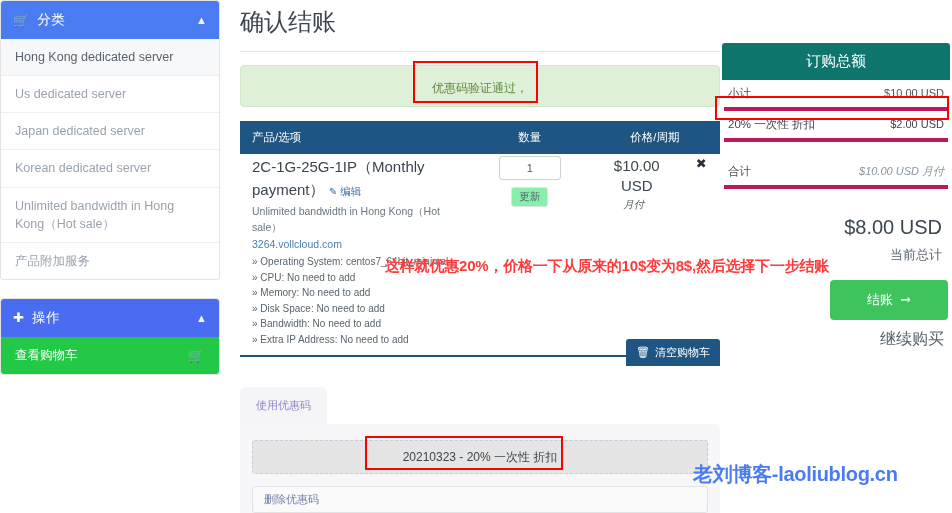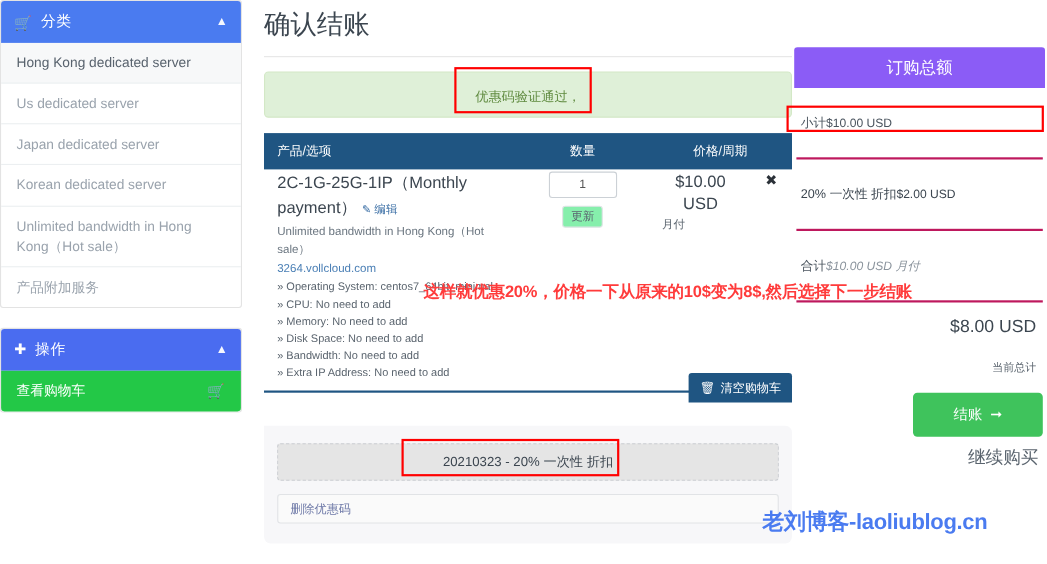--- a/index.html
+++ b/index.html
@@ -80,21 +80,21 @@
     width: 62px; height: 24px; border: 1px solid #ccd1d6; border-radius: 3px;
     text-align: center; font-size: 11px; color: #555; background: #fff;
     font-family: "Liberation Sans", sans-serif;
   }
   .update-btn {
     margin-top: 7px; display: inline-block; font-size: 10.5px; color: #5b6670;
     background: #86efac; border: 1px solid #e0e3e6; border-radius: 3px;
     padding: 2px 7px; cursor: pointer;
   }
   .price-cell { text-align: center; font-size: 15px; color: #3c4650; line-height: 1.35; }
-  .price-cycle { font-size: 10.5px; color: #5a646e; display: block; text-align: left; padding-right: 6px; }
+  .price-cycle { font-size: 10.5px; color: #5a646e; display: block; text-align: center; padding-right: 6px; font-style: italic; }
   .remove-x { font-size: 13px; color: #2b3138; padding-top: 2px; cursor: pointer; }
 
   .main-rule { height: 2px; background: #1f5582; margin-top: 6px; }
 
   
   .clear-row { position: relative; height: 0; }
   .clear-cart {
     position: absolute; right: 0; top: -18px;
     background: #1f5582; color: #fff; font-size: 11px;
     padding: 6px 10px; border-radius: 3px 3px 0 0; cursor: pointer;
@@ -117,38 +117,38 @@
   }
   .remove-coupon {
     display: block; margin: 12px auto 0 auto; font-size: 11px; color: #6f7aa8;
     background: #fafafa; border: 1px solid #e1e3e6; border-radius: 3px;
     padding: 5px 11px; cursor: pointer;
   }
 
   
   .summary { position: absolute; left: 722px; top: 43px; width: 228px; }
   .sum-head {
-    background: #8b5cf6; color: #fff; text-align: center;
+    background: #0f766e; color: #fff; text-align: center;
     font-size: 15px; padding: 9px 0; border-radius: 3px 3px 0 0;
   }
   .sum-body { padding: 0 2px; }
   .sum-row {
-    display: flex; align-items: baseline;
-    font-size: 11.5px; color: #4a545e; padding: 24px 4px;
-    border-bottom: 2px solid #be185d;
+    display: flex; justify-content: space-between; align-items: baseline;
+    font-size: 11.5px; color: #4a545e; padding: 6px 4px;
+    border-bottom: 4px solid #be185d;
   }
   .sum-row.discount { color: #3c4650; }
   .sum-row .sr-val { font-size: 11px; }
   .sum-row.total-line .sr-val { font-style: italic; color: #8b949d; }
-  .sum-row.total-line .sr-label { color: #4a545e; }
+  .sum-row.total-line .sr-label { color: #4a545e; margin-top: 16px; }
   .grand {
     text-align: right; padding: 14px 6px 0 6px;
   }
-  .grand-amount { font-size: 16px; color: #3c4650; line-height: 1.1; }
-  .grand-label { font-size: 10px; color: #5a646e; margin-top: 20px; }
+  .grand-amount { font-size: 20px; color: #3c4650; line-height: 1.1; margin-top: 13px; }
+  .grand-label { font-size: 13px; color: #5a646e; margin-top: 8px; }
   .checkout-btn {
     display: block; margin: 16px 0 0 auto; width: 118px;
     background: #3fc35c; color: #fff; text-align: center;
     font-size: 13px; padding: 11px 0; border-radius: 4px; cursor: pointer;
   }
   .continue-link {
     display: block; text-align: right; font-size: 16px;
     color: #5a646e; margin-top: 9px; padding-right: 4px;
   }
 
@@ -250,20 +250,21 @@
 
     <div class="main-rule"></div>
     <div class="clear-row">
       <div class="clear-cart">
         <span>🗑</span>
         <span>清空购物车</span>
       </div>
     </div>
 
     <div class="coupon-wrap">
+      <div class="coupon-tab">使用优惠码</div>
       <div class="coupon-body">
         <div class="coupon-input">
           <span>20210323 - 20% 一次性 折扣</span>
           <span class="redbox" style="left:112px; top:-5px; width:198px; height:34px;"></span>
         </div>
         <div class="remove-coupon">删除优惠码</div>
       </div>
     </div>
 
   </div>

